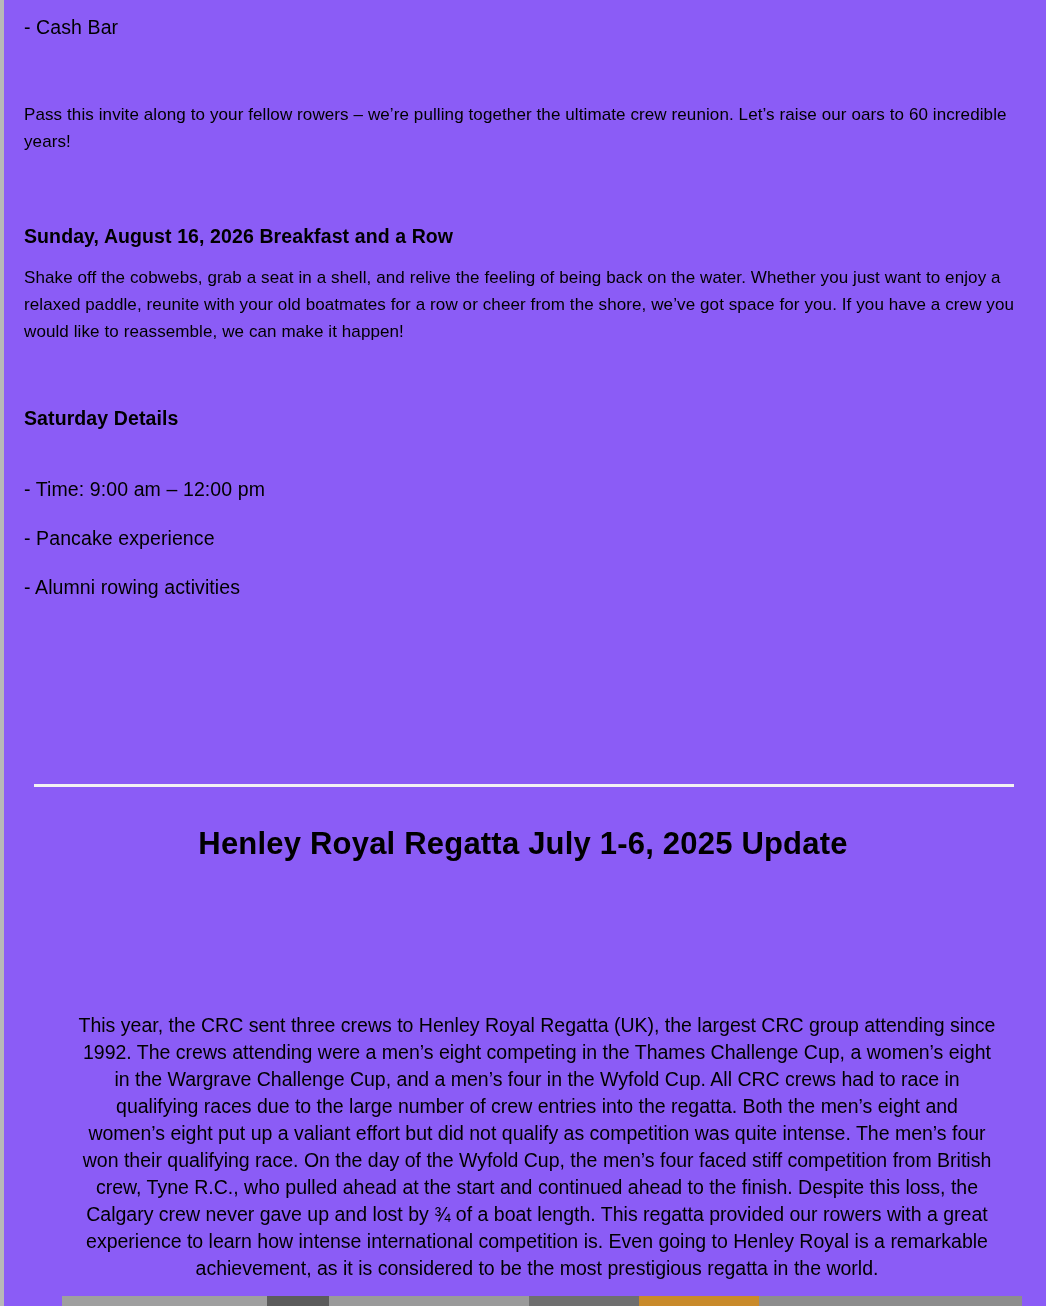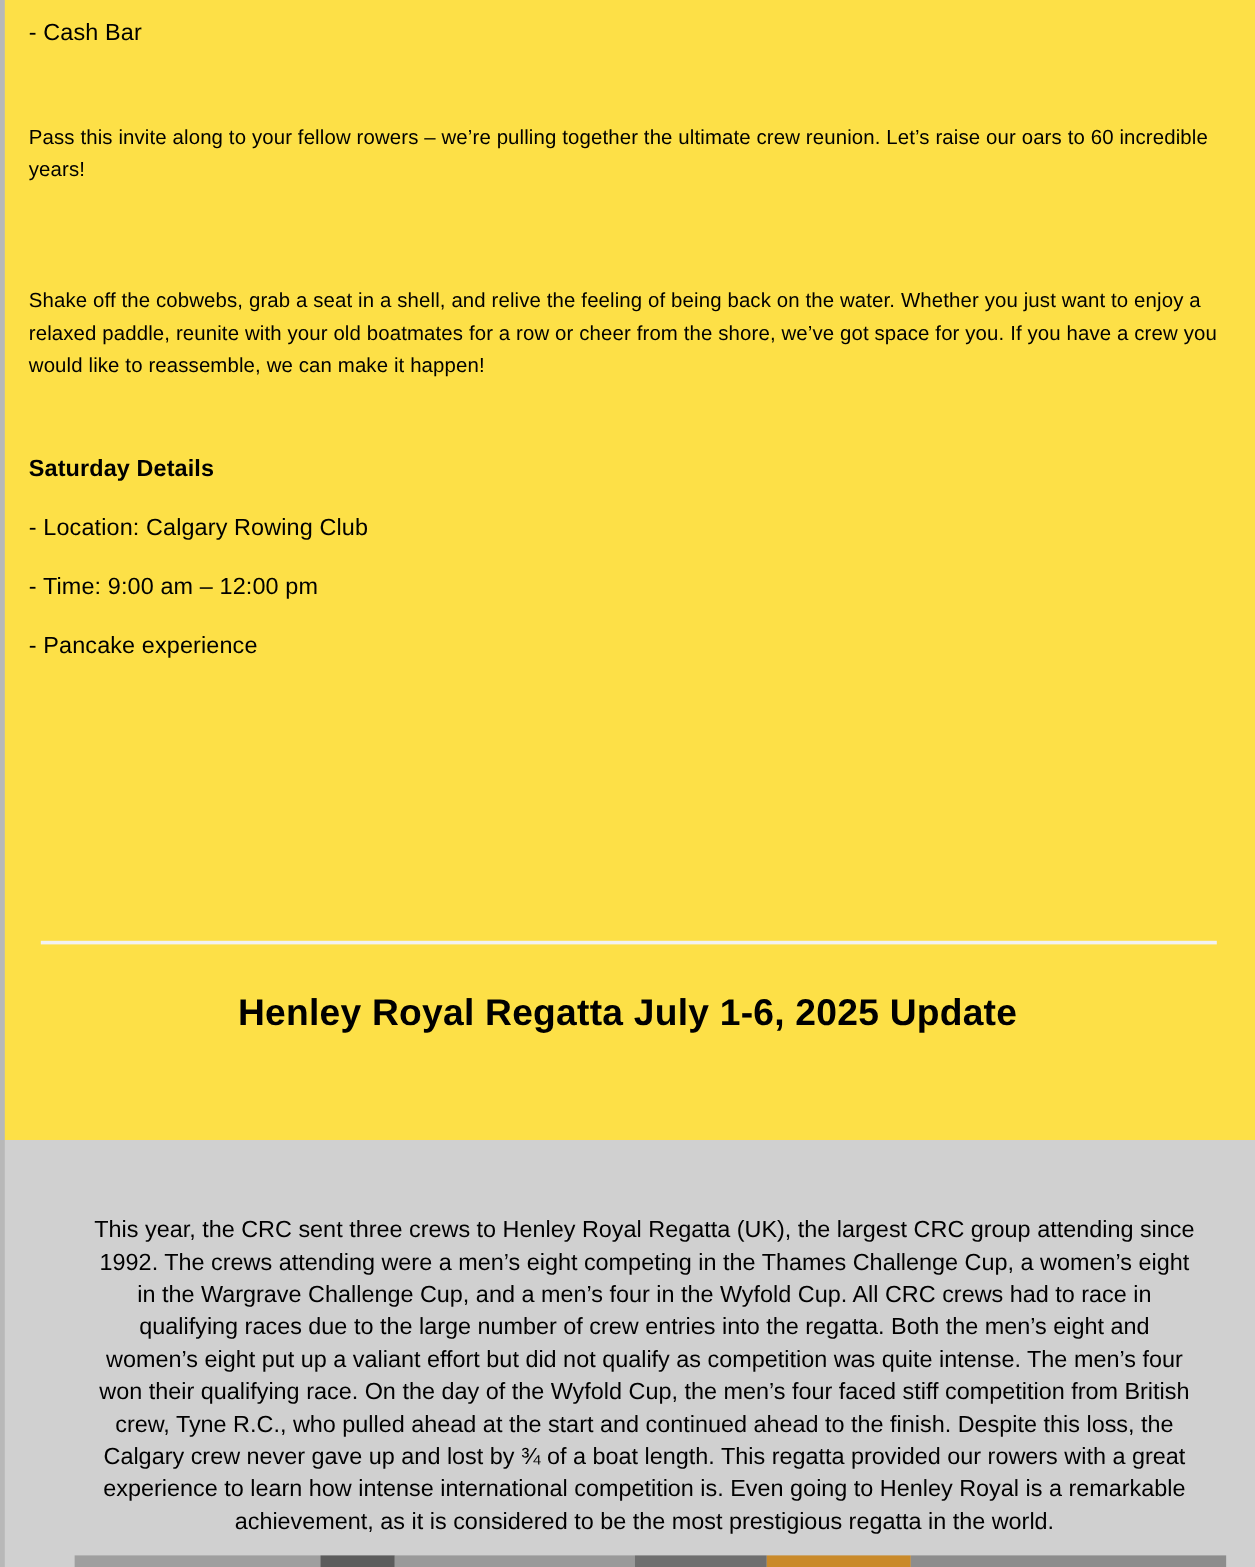--- a/index.html
+++ b/index.html
@@ -11,22 +11,22 @@
     width: 1046px;
     height: 1306px;
     overflow: hidden;
     font-family: "Liberation Sans", sans-serif;
     color: #000000;
     position: relative;
   }
   .page {
     position: relative;
     width: 1046px;
-    height: 950px;
-    background: #fde047;
+    height: 1306px;
+    background: #8b5cf6;
     box-sizing: border-box;
   }
   .left-rule {
     position: absolute;
     left: 0;
     top: 0;
     width: 4px;
     height: 1306px;
     background: #b8b8b8;
   }
@@ -113,38 +113,39 @@
     <p class="bullet">- Cash Bar</p>
 
     <div class="gap-md"></div>
     <div class="gap-xs"></div>
 
     <p>Pass this invite along to your fellow rowers – we’re pulling together the ultimate crew reunion. Let’s raise our oars to 60 incredible years!</p>
 
     <div class="gap-md"></div>
     <div class="gap-sm"></div>
 
+    <p class="heading">Sunday, August 16, 2026 Breakfast and a Row</p>
 
     <div class="gap-xs"></div>
 
     <p>Shake off the cobwebs, grab a seat in a shell, and relive the feeling of being back on the water. Whether you just want to enjoy a relaxed paddle, reunite with your old boatmates for a row or cheer from the shore, we’ve got space for you.  If you have a crew you would like to reassemble, we can make it happen!</p>
 
     <div class="gap-md"></div>
     <div class="gap-xs"></div>
 
     <p class="heading">Saturday Details</p>
 
     <div class="gap-sm"></div>
 
-    <p class="bullet">- Location: Calgary Rowing Club</p>
     <div class="gap-sm"></div>
     <p class="bullet">- Time: 9:00 am – 12:00 pm</p>
     <div class="gap-sm"></div>
     <p class="bullet">- Pancake experience</p>
     <div class="gap-sm"></div>
+    <p class="bullet">- Alumni rowing activities</p>
 
     <div class="gap-lg"></div>
     <div class="gap-sm"></div>
 
 
   </div>
 
   <div class="divider"></div>
 
   <div class="section-title">Henley Royal Regatta July 1-6, 2025 Update</div>

